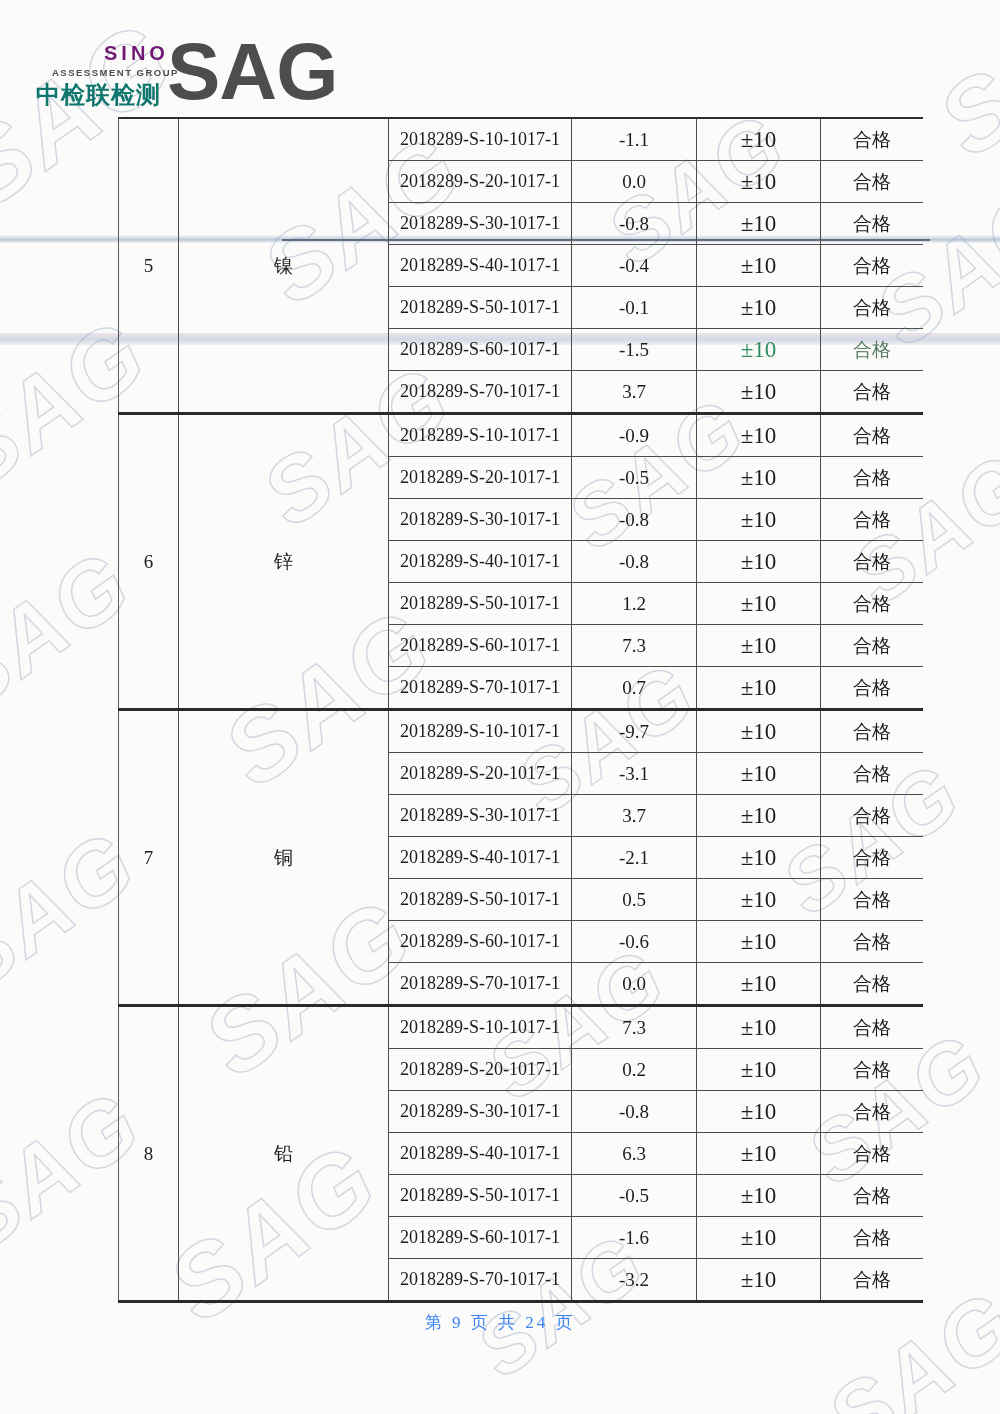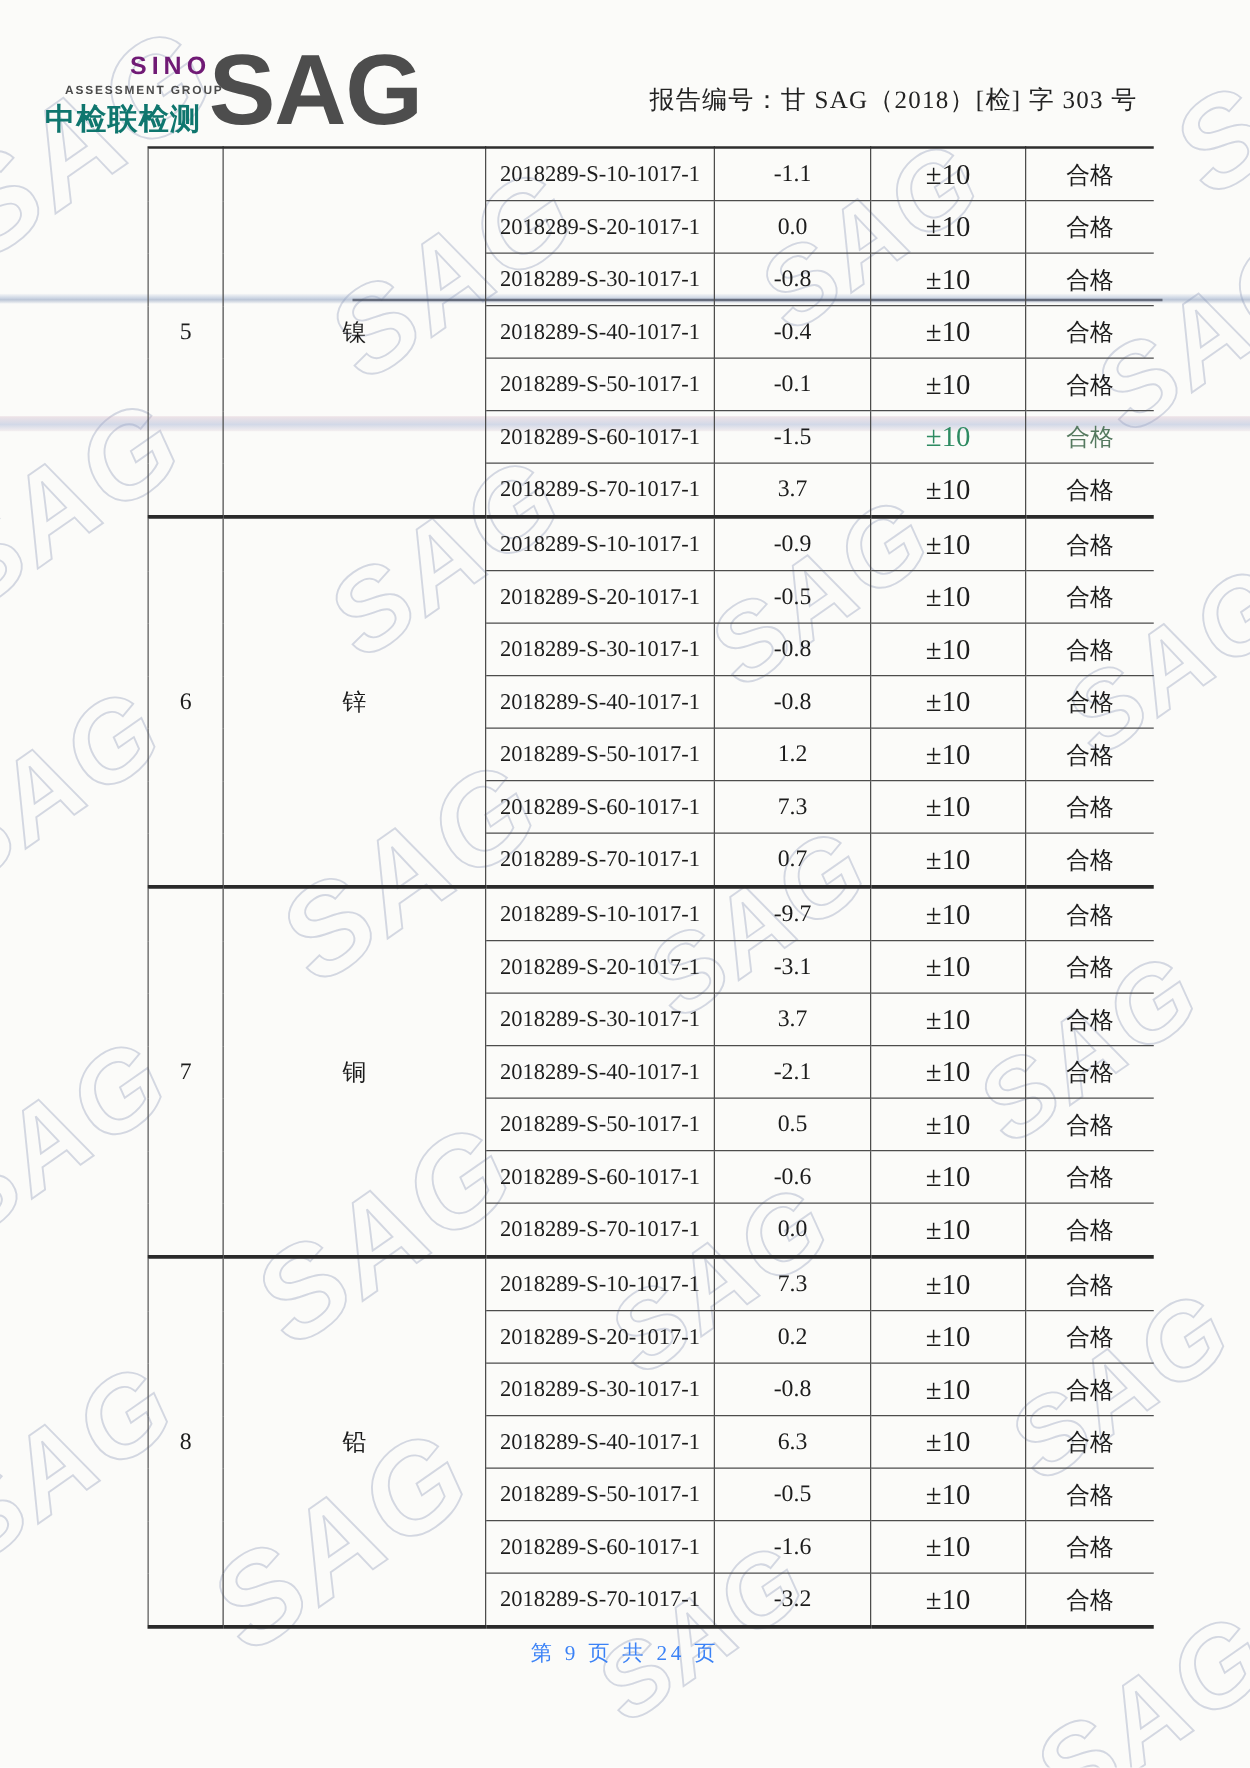--- a/index.html
+++ b/index.html
@@ -79,21 +79,20 @@
   <span class="wm" style="left:800px;top:1060px;font-size:85px;">SAG</span>
   <span class="wm" style="left:-55px;top:1120px;font-size:90px;">SAG</span>
   <span class="wm" style="left:160px;top:1175px;font-size:100px;">SAG</span>
   <span class="wm" style="left:470px;top:1260px;font-size:80px;">SAG</span>
   <span class="wm" style="left:820px;top:1320px;font-size:90px;">SAG</span>
 
   <div class="logo-sino">SINO</div>
   <div class="logo-group">ASSESSMENT GROUP</div>
   <div class="logo-cn">中检联检测</div>
   <div class="logo-sag">SAG</div>
-  <div class="report-no">报告编号：甘 SAG（2018）[检] 字 303 号</div>
 
   <div class="scan-band-1"></div>
   <div class="scan-line-1"></div>
   <div class="scan-band-2"></div>
 
   <table class="results-table">
     <tbody>
 
       <tr>
         <td class="c-no" rowspan="7">5</td>

